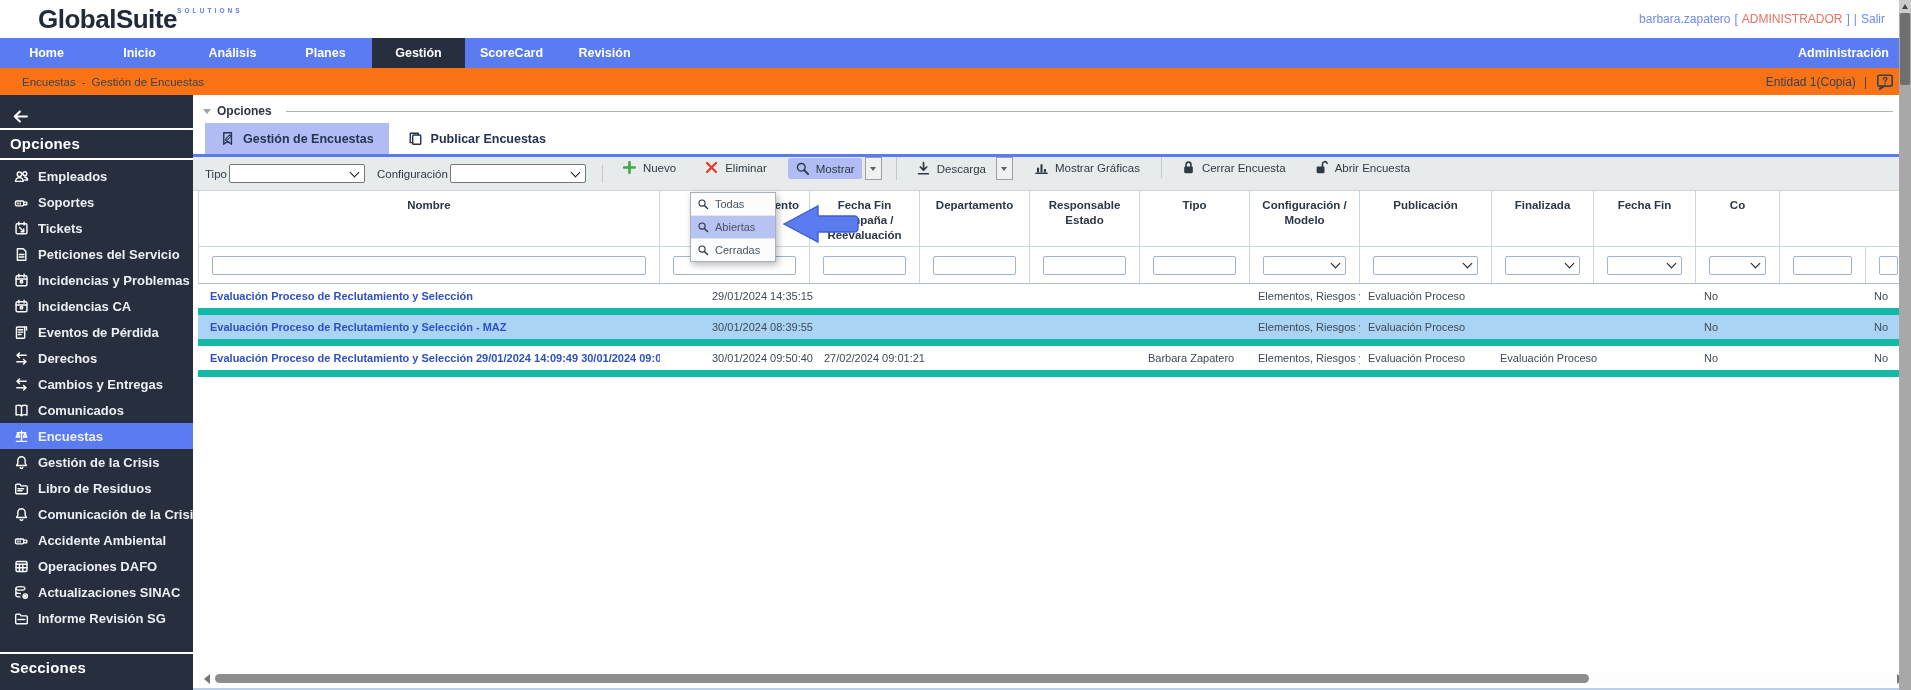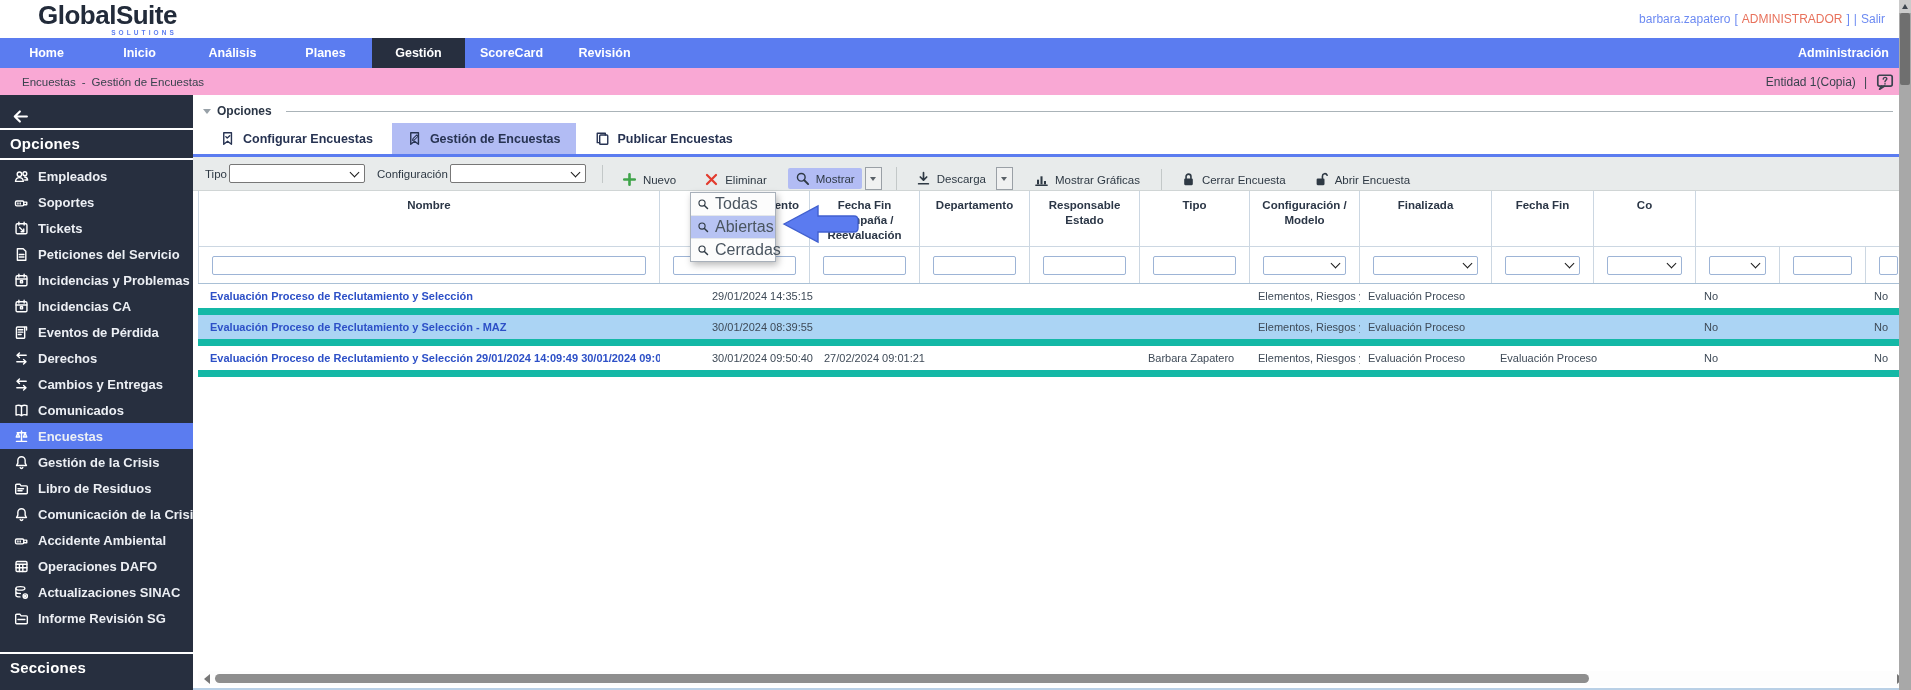--- a/index.html
+++ b/index.html
@@ -2,38 +2,38 @@
 <html style="--accent-blue: #5b7cf0; --dark-navy: #272f3f; --tab-highlight: #b2bcf4; --row-highlight: #abd4f4; --link-blue: #2d50c7; --role-orange: #e8725c; --new-green: #3fa44a; --delete-red: #e23b2e;"><head>
 <meta charset="utf-8">
 <style>
   html,body{margin:0;padding:0;background:#e9e9e9}
   .screen{position:relative;width:1911px;height:690px;overflow:hidden;background:#fff;
     font-family:"Liberation Sans",sans-serif;-webkit-font-smoothing:antialiased}
   svg{display:block}
 
   
   .topbar{height:38px;background:#fff;display:flex;align-items:center;justify-content:space-between;padding-left:38px}
-  .logo{display:flex;flex-direction:column;line-height:1;cursor:pointer}
+  .logo{display:flex;flex-direction:row;line-height:1;cursor:pointer}
   .logo-main{font-size:26px;font-weight:800;color:#222b3a;letter-spacing:-0.5px}
   .logo-sub{font-size:6.5px;font-weight:700;letter-spacing:3.1px;color:var(--accent-blue,#5b7cf0);text-align:right;margin-top:2px}
   .userbox{display:flex;align-items:center;gap:4px;font-size:12px;padding-right:26px}
   .u-name,.u-brk,.u-sep,.u-salir{color:#6c8af2}
   .u-role{color:var(--role-orange,#e8725c)}
   .u-name,.u-salir{cursor:pointer}
 
   
   .navbar{height:30px;background:var(--accent-blue,#5b7cf0);display:flex;align-items:stretch}
   .nav-items{display:flex}
   .nav-item{width:93px;display:flex;align-items:center;justify-content:center;color:#fff;
     font-size:12.5px;font-weight:600;cursor:pointer;white-space:nowrap}
   .nav-item.active{background:var(--dark-navy,#272f3f)}
   .nav-right{margin-left:auto;width:auto;padding:0 22px}
 
   
-  .breadcrumb-bar{height:27px;background:#f9a8d4;display:flex;align-items:center;justify-content:space-between;
+  .breadcrumb-bar{height:27px;background:#f97316;display:flex;align-items:center;justify-content:space-between;
     padding:0 16px 0 22px;font-size:11.5px;color:#39434e}
   .bc-sep{margin:0 6px}
   .bc-right{display:flex;align-items:center;gap:8px;font-size:12px}
   .help-btn{cursor:pointer}
   .help-btn svg{width:20px;height:18px;color:#39434e}
 
   
   .body-row{display:flex;height:595px}
 
   
@@ -69,21 +69,21 @@
   .tabs-underline{height:3px;background:var(--accent-blue,#5b7cf0)}
 
   
   .toolbar{height:33px;background:#e8ebeb;border-bottom:1px solid #d0d5d5;display:flex;align-items:center;padding-left:12px}
   .tb-label{font-size:11.5px;color:#2e3944;margin-right:2px;white-space:nowrap}
   .tb-select{width:136px;height:19px;background:#fff;border:1px solid #777;border-radius:2px;margin-right:12px;
     display:flex;align-items:center;justify-content:flex-end;padding-right:6px;box-sizing:border-box;cursor:pointer}
   .chev{width:6px;height:6px;border-right:1.8px solid #1a1a1a;border-bottom:1.8px solid #1a1a1a;
     transform:rotate(45deg);margin-top:-3px}
   .tb-sep{width:1px;height:18px;background:#c3c8c8;margin:0 12px 0 4px}
-  .tb-buttons{display:flex;align-items:flex-end;height:100%}
+  .tb-buttons{display:flex;align-items:flex-start;height:100%}
   .tb-btn-group{display:flex;align-items:center;margin-right:14px}
   .tb-buttons > div:nth-of-type(4),
   .tb-buttons > div:nth-of-type(6){border-left:1px solid #c3c8c8;padding-left:12px}
   .tb-btn{display:flex;align-items:center;gap:6px;padding:3px 7px;border-radius:2px;cursor:pointer}
   .tb-btn.active{background:var(--tab-highlight,#b2bcf4)}
   .tb-icon{display:flex;color:#2e3944}
   .tb-icon svg{width:15px;height:15px}
   .tb-icon[data-name="plus-icon"]{color:var(--new-green,#3fa44a)}
   .tb-icon[data-name="delete-x-icon"]{color:var(--delete-red,#e23b2e)}
   .tb-btn-label{font-size:11.5px;color:#2e3944;white-space:nowrap}
@@ -113,21 +113,21 @@
   .tcell{font-size:11px;color:#3e4a57;white-space:nowrap;padding-left:8px;overflow:visible}
   .tcell.c0{padding-left:12px;overflow:hidden}
   .tcell.c1{padding-left:52px}
   .tcell.c2{padding-left:14px}
   .tcell.c6{overflow:hidden}
   .rowlink{color:var(--link-blue,#2d50c7);font-weight:700;text-decoration:none;cursor:pointer}
 
   
   .mostrar-menu{position:absolute;left:690px;top:192px;width:84px;background:#fcfcfc;border:1px solid #a8b0ba;
     box-shadow:2px 3px 7px rgba(0,0,0,.28);z-index:30}
-  .mm-item{height:22px;display:flex;align-items:center;gap:6px;padding-left:6px;font-size:16px;color:#4a5560;
+  .mm-item{height:22px;display:flex;align-items:center;gap:6px;padding-left:6px;font-size:11px;color:#4a5560;
     border-bottom:1px solid #e4e7ea;cursor:pointer;background:#fcfcfc}
   .mm-item:last-child{border-bottom:none}
   .mm-item.hl{background:#b7c3f3}
   .mm-icon{display:flex;color:#2e3944}
   .mm-icon svg{width:12px;height:12px}
 
   .pointer-arrow{position:absolute;left:782px;top:204px;z-index:40;pointer-events:none}
 
   
   .hscroll{position:absolute;left:5px;right:2px;bottom:4px;height:15px;display:flex;align-items:center;background:#fdfdfd}
@@ -405,29 +405,20 @@
 
     <main class="content" data-name="main-content">
       <div class="collapse-row" data-name="options-collapse-row">
         <span class="col-tri" data-name="collapse-triangle-icon"></span>
         <span class="col-label" data-name="options-section-label">Opciones</span>
         <span class="col-line" data-name="divider"></span>
       </div>
 
       <div class="tabs-row" data-name="survey-tabs">
 
-          <div class="tab" data-name="tab">
-            <span class="tab-icon" data-name="bookmark-check-icon">
-              <svg viewBox="0 0 16 16" fill="none" stroke="currentColor" stroke-width="1.5" stroke-linecap="round" stroke-linejoin="round">
-                <path d="M4 1.8h8.2v12.4L8.1 11 4 14.2z"></path>
-                <path d="M6.2 6l1.5 1.5L10.4 5"></path>
-              </svg>
-            </span>
-            <span class="tab-label" data-name="tab-label">Configurar Encuestas</span>
-          </div>
 
           <div class="tab active" data-name="tab">
             <span class="tab-icon" data-name="bookmark-edit-icon">
               <svg viewBox="0 0 16 16" fill="none" stroke="currentColor" stroke-width="1.5" stroke-linecap="round" stroke-linejoin="round">
                 <path d="M4 1.8h8.2v12.4L8.1 11 4 14.2z"></path>
                 <path d="M6.4 8.2l4-4 1.4 1.4-4 4-1.9.5z" stroke-width="1.1"></path>
               </svg>
             </span>
             <span class="tab-label" data-name="tab-label">Gestión de Encuestas</span>
           </div>
@@ -557,20 +548,21 @@
             <div class="hcell c0" data-name="column-header-0"><span>Nombre</span></div>
             <div class="hcell c1" data-name="column-header-1"><span>miento</span></div>
             <div class="hcell c2" data-name="column-header-2"><span>Fecha Fin
 Campaña /
 Reevaluación</span></div>
             <div class="hcell c3" data-name="column-header-3"><span>Departamento</span></div>
             <div class="hcell c5" data-name="column-header-5"><span>Responsable Estado</span></div>
             <div class="hcell c6" data-name="column-header-6"><span>Tipo</span></div>
             <div class="hcell c7" data-name="column-header-7"><span>Configuración /
 Modelo</span></div>
+            <div class="hcell c8" data-name="column-header-8"><span>Publicación</span></div>
             <div class="hcell c10" data-name="column-header-10"><span>Finalizada</span></div>
             <div class="hcell c11" data-name="column-header-11"><span>Fecha Fin</span></div>
             <div class="hcell c12" data-name="column-header-12"><span>Co</span></div>
           </div>
         <div class="tfilter" id="tfilter" data-name="table-filter-row" style="grid-template-columns: 462px 150px 110px 110px 110px 110px 110px 132px 102px 102px 84px 86px 46px;">
             <div class="fcell c0" data-name="filter-cell-0">
               <input class="finput" data-name="filter-input-0" style="">
             </div>
             <div class="fcell c1" data-name="filter-cell-1">
               <input class="finput" data-name="filter-input-1" style="">

